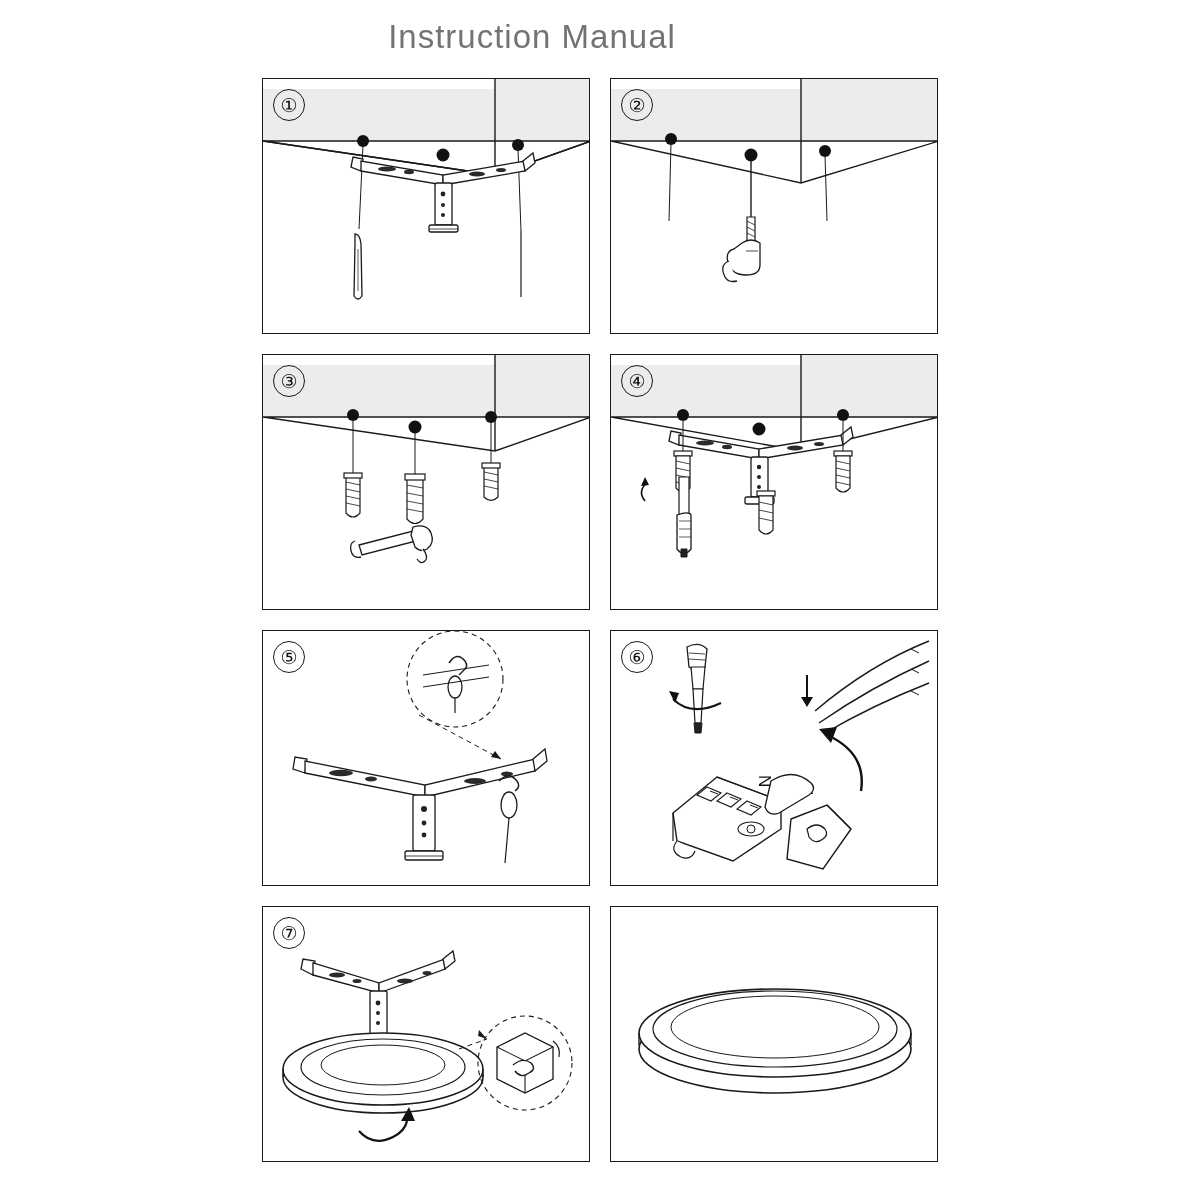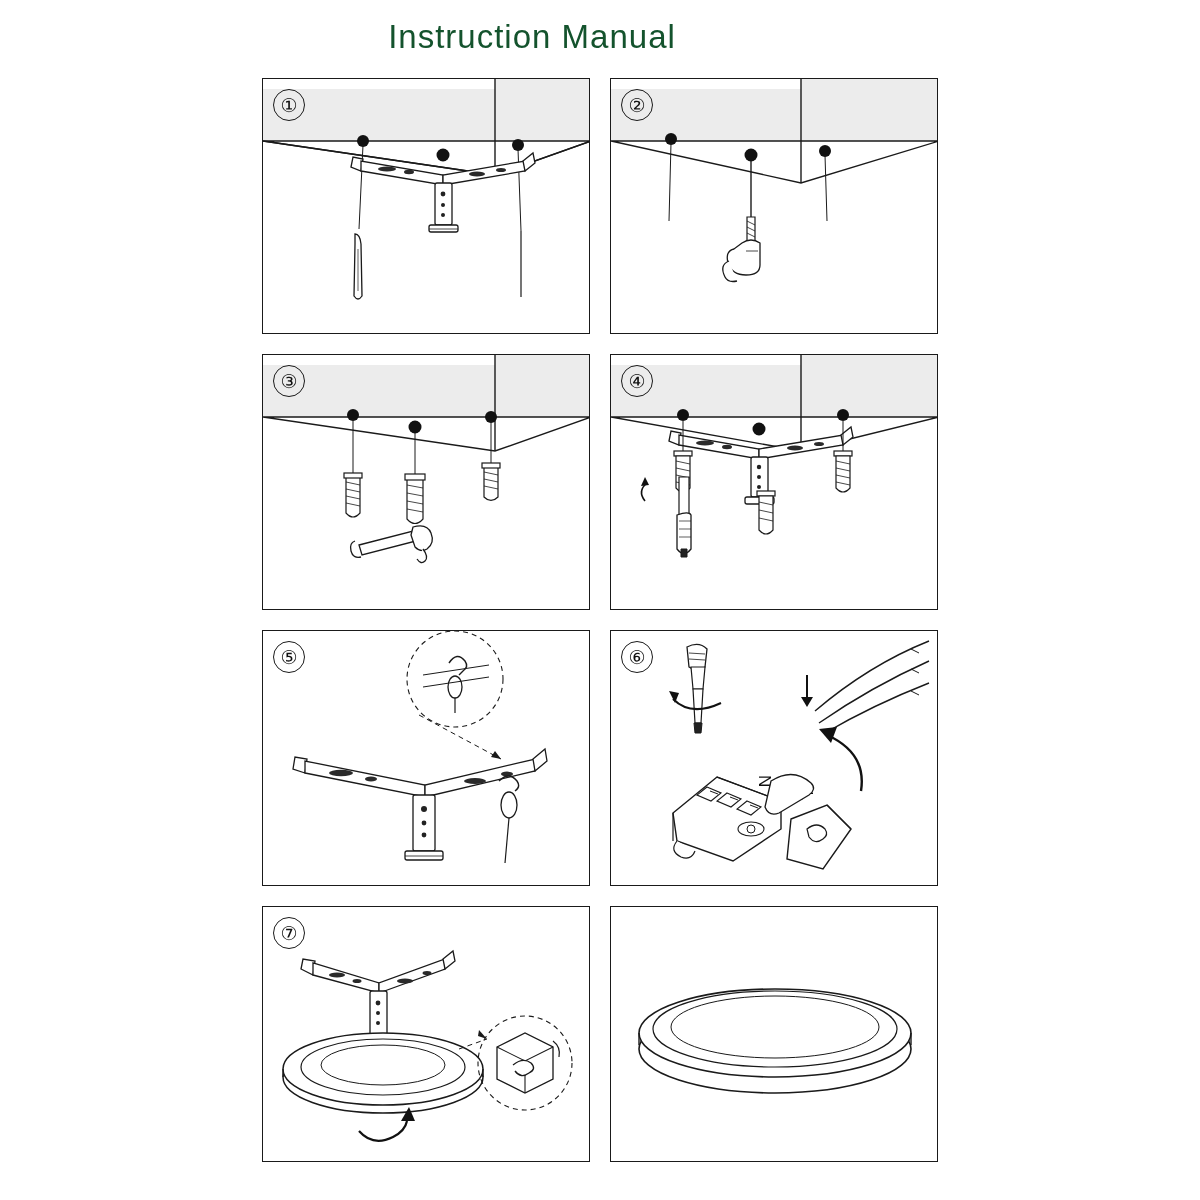--- a/index.html
+++ b/index.html
@@ -17,21 +17,21 @@
   }
   .page-title {
     position: absolute;
     top: 18px;
     left: 0;
     width: 1064px;
     text-align: center;
     font-size: 33px;
     font-weight: 400;
     letter-spacing: 1px;
-    color: #14532d;
+    color: #737373;
   }
   .grid {
     position: absolute;
     top: 78px;
     left: 262px;
     width: 676px;
     height: 1084px;
   }
   .panel {
     position: absolute;

